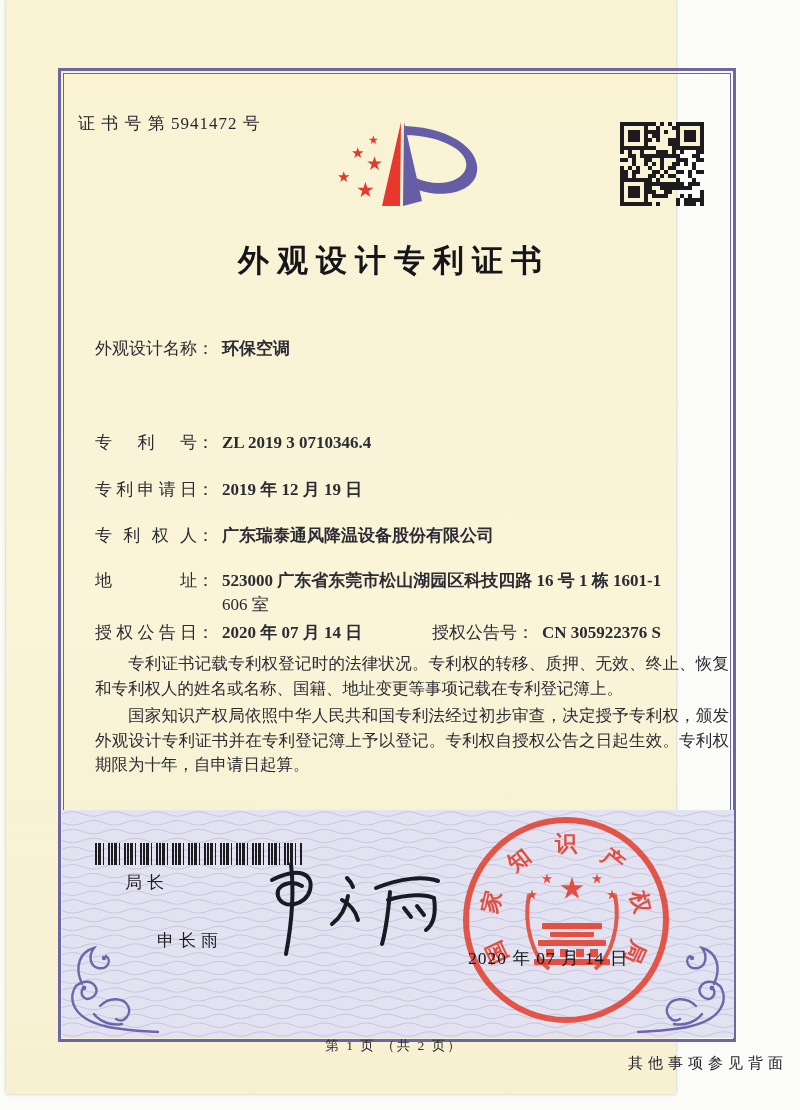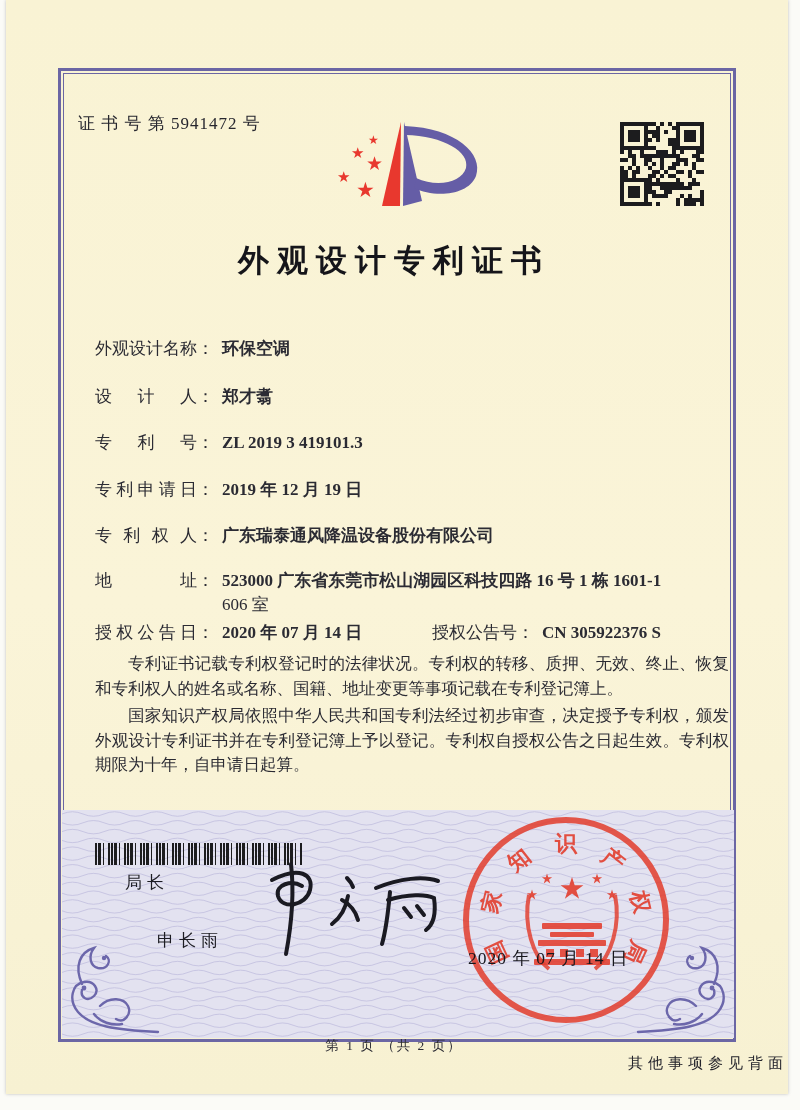--- a/index.html
+++ b/index.html
@@ -3,21 +3,21 @@
 <meta charset="utf-8">
 <style>
   html,body{margin:0;padding:0;}
   body{
     width:800px;height:1110px;position:relative;overflow:hidden;
     background:#fbfbf7;
     font-family:"Liberation Serif","DejaVu Serif",serif;
     color:#26262e;
   }
   .paper{
-    position:absolute;left:6px;top:0;width:782px;height:1094px;
+    position:absolute;left:6px;top:0;width:670px;height:1094px;
     background:linear-gradient(180deg,#f9f3d4 0%,#faf4d8 55%,#f7f1d2 100%);
     box-shadow:0 0 3px rgba(120,120,120,.45);
   }
   .frame{
     position:absolute;left:52px;top:68px;width:672px;height:968px;
     border:3px solid #6b66a4;
   }
   .frame-inner{position:absolute;inset:2px;border:1px solid #6b66a4;}
   .cert-no{position:absolute;left:72px;top:112px;font-size:17px;letter-spacing:1px;white-space:nowrap;}
   
@@ -251,25 +251,22 @@
       <rect x="0" y="56" width="28" height="28" fill="#1c1c1e"></rect>
       <rect x="4" y="60" width="20" height="20" fill="#f9f3d4"></rect>
       <rect x="8" y="64" width="12" height="12" fill="#1c1c1e"></rect>
     </svg>
 
   <div class="title">外观设计专利证书</div>
 
   <div class="row" style="top:337px">
     <span class="flabel">外观设计名称</span><span class="fcolon">：</span><span class="fvalue">环保空调</span>
   </div>
-  <div class="row" style="top:385px">
-    <span class="flabel">设计人</span><span class="fcolon">：</span><span class="fvalue">郑才翥</span>
-  </div>
   <div class="row" style="top:431px">
-    <span class="flabel">专利号</span><span class="fcolon">：</span><span class="fvalue">ZL 2019 3 419101.3</span>
+    <span class="flabel">专利号</span><span class="fcolon">：</span><span class="fvalue">ZL 2019 3 0710346.4</span>
   </div>
   <div class="row" style="top:478px">
     <span class="flabel">专利申请日</span><span class="fcolon">：</span><span class="fvalue">2019 年 12 月 19 日</span>
   </div>
   <div class="row" style="top:524px">
     <span class="flabel">专利权人</span><span class="fcolon">：</span><span class="fvalue">广东瑞泰通风降温设备股份有限公司</span>
   </div>
   <div class="row" style="top:569px">
     <span class="flabel">地址</span><span class="fcolon">：</span><span class="fvalue">523000 广东省东莞市松山湖园区科技四路 16 号 1 栋 1601-1</span>
   </div>

